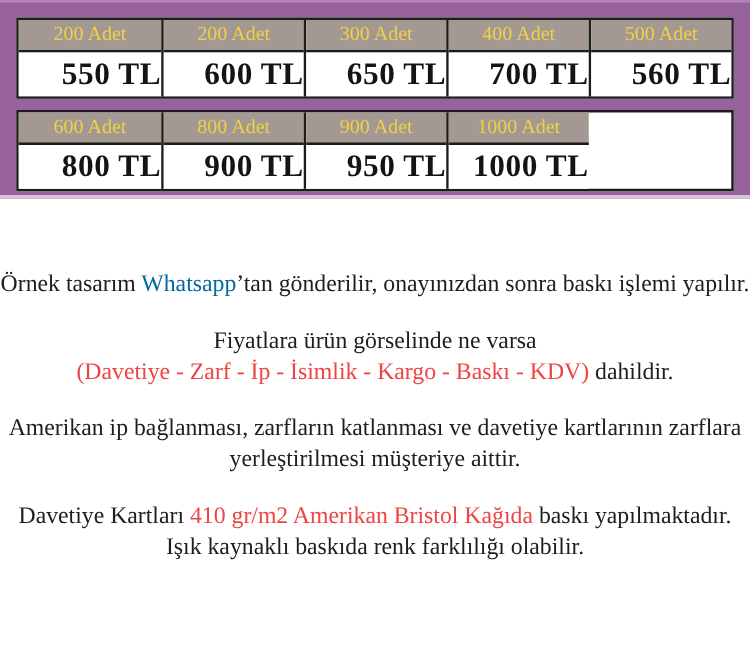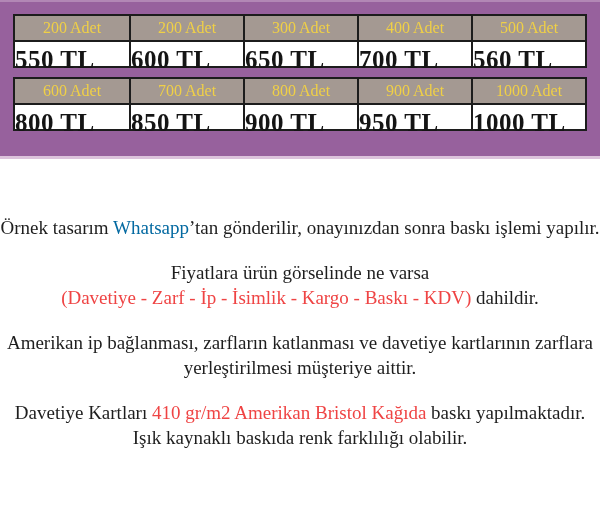--- a/index.html
+++ b/index.html
@@ -36,23 +36,23 @@
     text-align: center;
     line-height: 24px;
     height: 24px;
     border-bottom: 2px solid #1c1c1c;
   }
   .price-cell {
     background: #ffffff;
     color: #141414;
     font-weight: bold;
     font-size: 25px;
-    text-align: left;
+    text-align: right;
     line-height: 35px;
-    height: 24px;
+    height: 35px;
     letter-spacing: 0.5px;
   }
   
   .notes {
     padding-top: 56px;
     text-align: center;
     color: #1e1e1e;
   }
   .note {
     margin: 0 0 20px 0;
@@ -88,24 +88,20 @@
         <div class="qty-cell">500 Adet</div>
         <div class="price-cell">560 TL</div>
       </div>
     </div>
   <div class="price-table">
       <div class="price-col">
         <div class="qty-cell">600 Adet</div>
         <div class="price-cell">800 TL</div>
       </div>
       <div class="price-col">
-        <div class="qty-cell">700 Adet</div>
-        <div class="price-cell">850 TL</div>
-      </div>
-      <div class="price-col">
         <div class="qty-cell">800 Adet</div>
         <div class="price-cell">900 TL</div>
       </div>
       <div class="price-col">
         <div class="qty-cell">900 Adet</div>
         <div class="price-cell">950 TL</div>
       </div>
       <div class="price-col">
         <div class="qty-cell">1000 Adet</div>
         <div class="price-cell">1000 TL</div>

